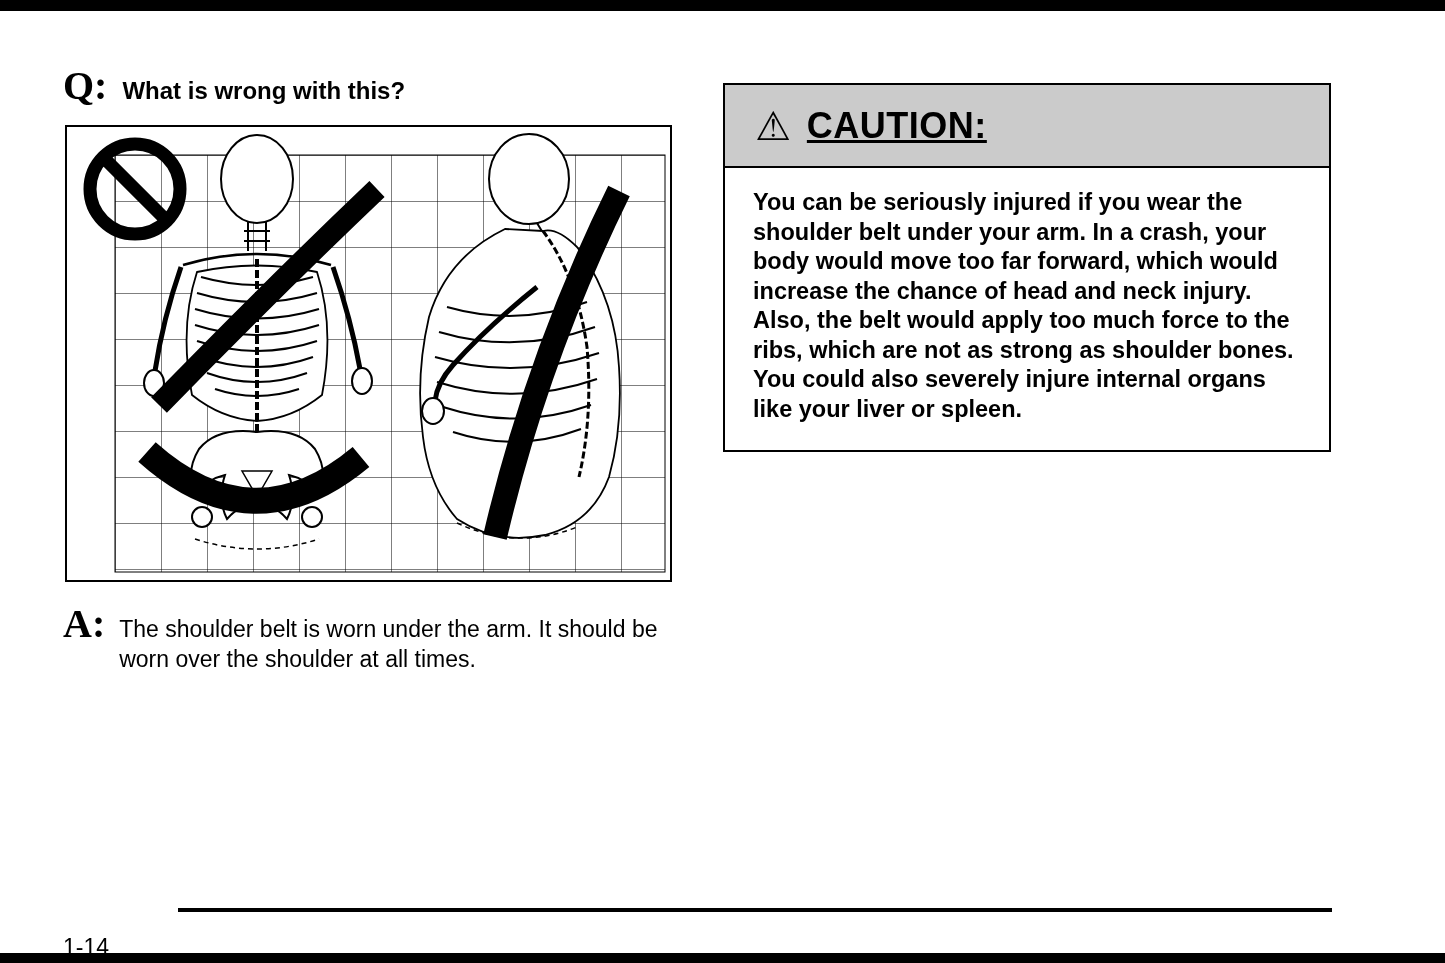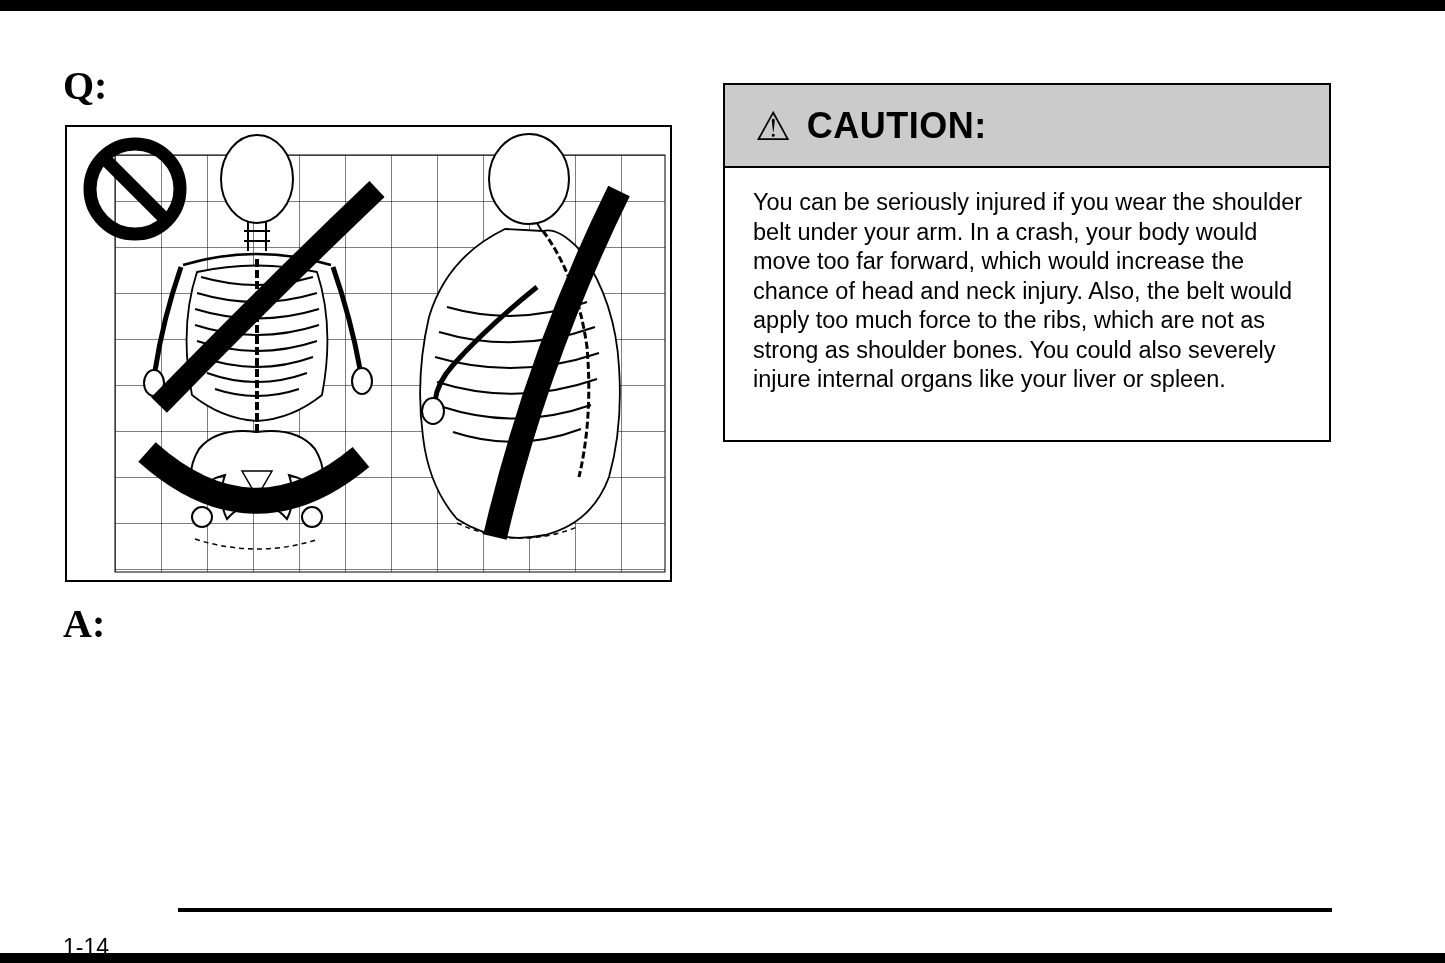--- a/index.html
+++ b/index.html
@@ -51,40 +51,41 @@
     border:2px solid #000;
   }
   .caution-header {
     height:83px; box-sizing:border-box;
     background:#cbcbcb;
     border-bottom:2px solid #000;
     display:flex; align-items:center;
     padding-left:30px;
   }
   .caution-icon { font-size:40px; line-height:1; margin-right:16px; font-family:"DejaVu Sans",sans-serif; }
-  .caution-title { font-weight:bold; font-size:36px; letter-spacing:0.5px; }
+  .caution-title { font-weight:bold; font-size:36px; letter-spacing:0.5px;text-decoration:underline; }
   .caution-body {
     padding:20px 26px 26px 28px;
-    font-weight:normal; font-size:23.5px; line-height:29.5px;
+    font-weight:bold; font-size:23.5px; line-height:29.5px;
     min-height:226px; box-sizing:content-box;
   }
 
   
   .page-number { position:absolute; left:63px; top:897px; font-size:23px;margin-top:37px; }
   .footer-rule { position:absolute; left:178px; top:908px; width:1154px; height:4px; background:#000; }
 </style>
 </head>
 <body>
 
 <div class="page">
 
   <div class="top-bar"></div>
 
   <div class="question-line">
     <span class="big-letter">Q:</span>
+    <span class="question-text">What is wrong with this?</span>
   </div>
 
   <div class="figure-frame">
     <svg viewBox="0 0 603 453" preserveAspectRatio="none" xmlns="http://www.w3.org/2000/svg">
       <defs>
         <pattern id="grid" width="46" height="46" patternUnits="userSpaceOnUse" x="48" y="28">
           <path d="M46 0 H0 V46" fill="none" stroke="#000" stroke-width="1"></path>
         </pattern>
       </defs>
 
@@ -145,20 +146,21 @@
 
       <g>
         <circle cx="68" cy="62" r="45" fill="none" stroke="#000" stroke-width="13"></circle>
         <line x1="36" y1="30" x2="100" y2="94" stroke="#000" stroke-width="13"></line>
       </g>
     </svg>
   </div>
 
   <div class="answer-line">
     <span class="big-letter">A:</span>
+    <span class="answer-text">The shoulder belt is worn under the arm. It should be worn over the shoulder at all times.</span>
   </div>
 
   <div class="caution-box">
     <div class="caution-header">
       <span class="caution-icon">⚠</span>
       <span class="caution-title">CAUTION:</span>
     </div>
     <div class="caution-body">You can be seriously injured if you wear the shoulder belt under your arm. In a crash, your body would move too far forward, which would increase the chance of head and neck injury. Also, the belt would apply too much force to the ribs, which are not as strong as shoulder bones. You could also severely injure internal organs like your liver or spleen.</div>
   </div>
 

